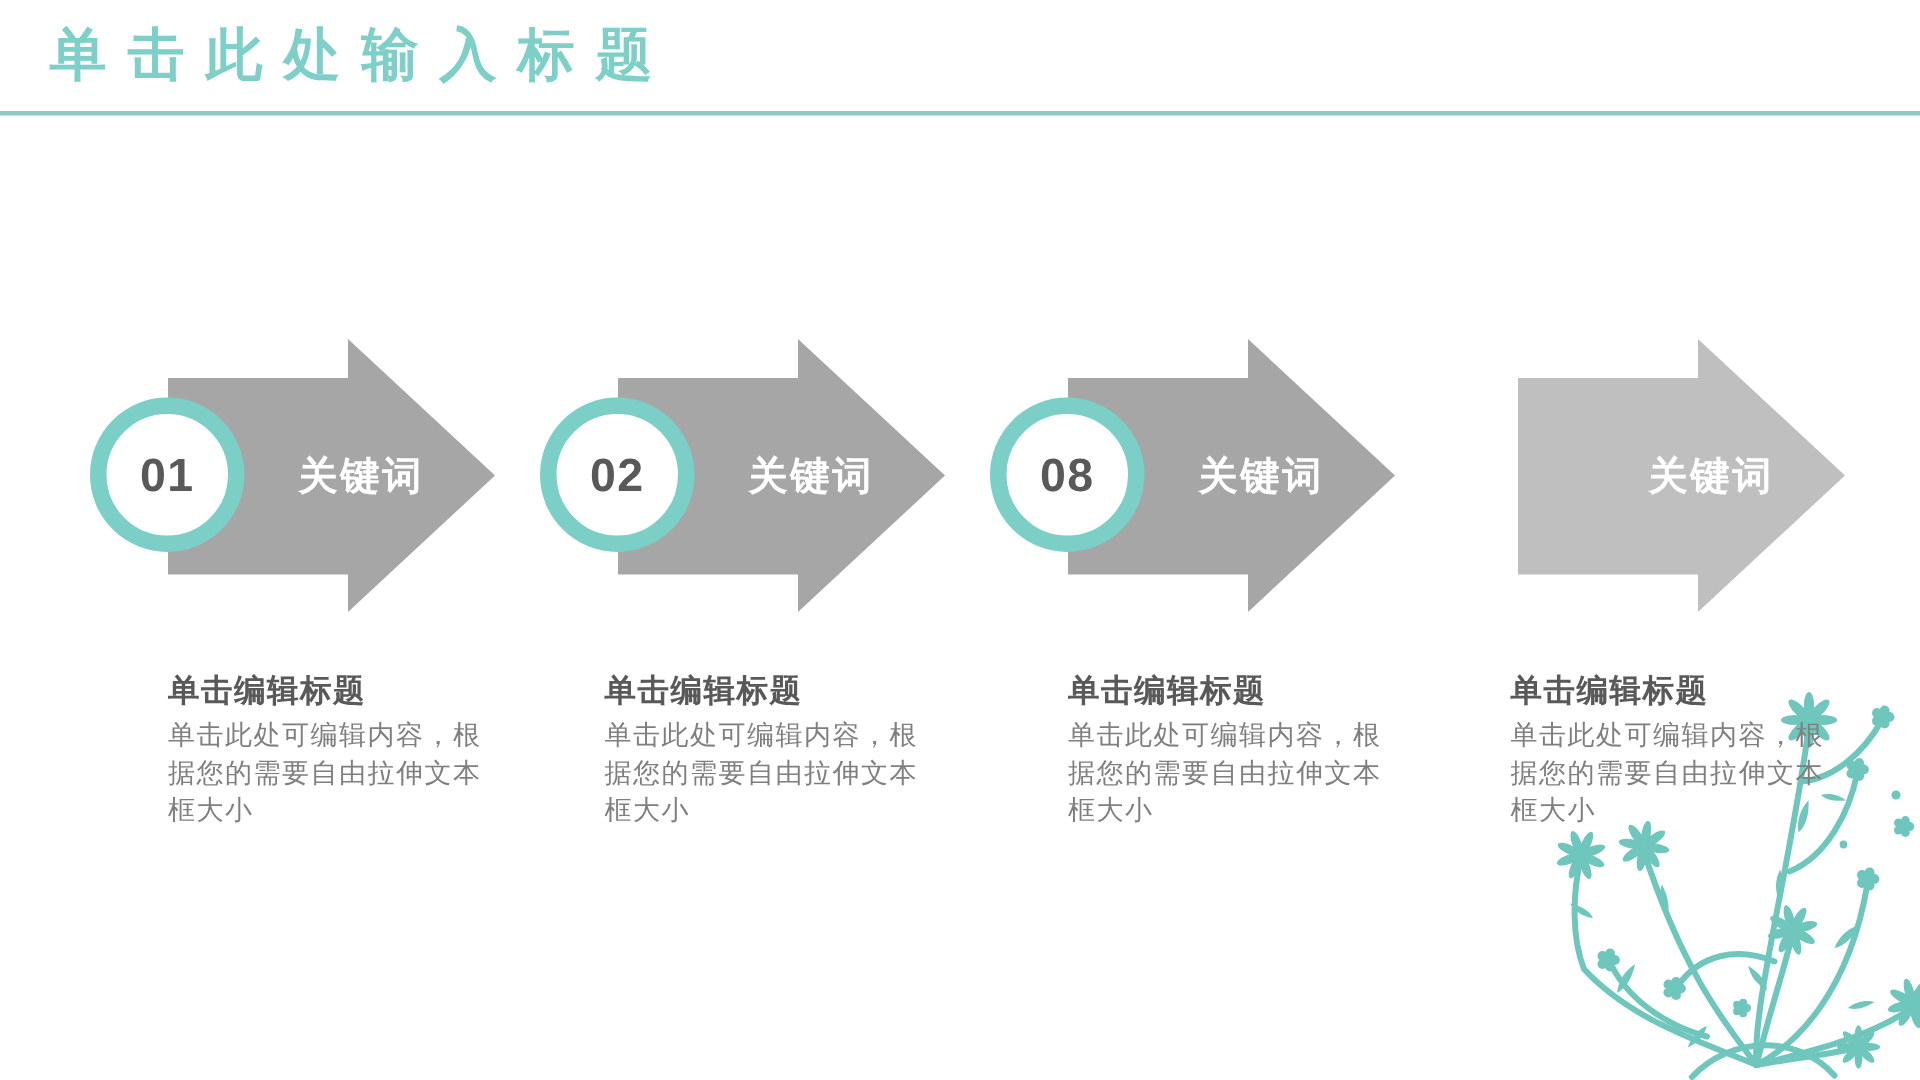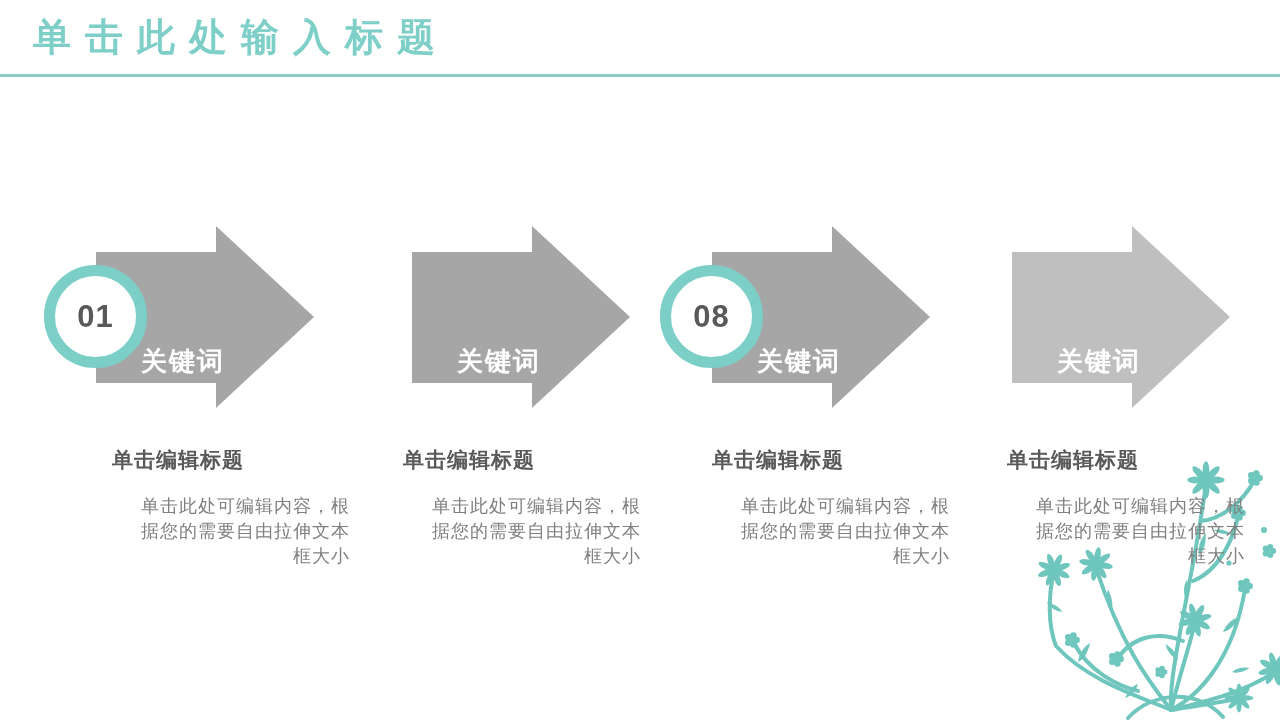--- a/index.html
+++ b/index.html
@@ -14,21 +14,21 @@
     font-size: 38px; font-weight: bold; color: #7DCFC7;
     letter-spacing: 14px; line-height: 1.1; white-space: nowrap;
   }
   .title-divider {
     position: absolute; left: 0; top: 74px; width: 1280px; height: 3px;
     background: #8CCAC4;
   }
 
   
   .step { position: absolute; top: 0; width: 300px; height: 720px; z-index: 1; }
-  .step-0 { left: 44px; }  .step-1 { left: 360px; }
+  .step-0 { left: 60px; }  .step-1 { left: 360px; }
   .step-2 { left: 660px; } .step-3 { left: 960px; }
 
   .arrow-rect {
     position: absolute; left: 52px; top: 252px;
     width: 120px; height: 131px; background: #A6A6A6;
   }
   .arrow-head {
     position: absolute; left: 172px; top: 226px;
     width: 0; height: 0;
     border-top: 91px solid transparent;
@@ -42,35 +42,35 @@
     position: absolute; left: 0; top: 265px;
     width: 103px; height: 103px; border-radius: 50%;
     border: 11px solid #7BCFC7; background: #ffffff;
     display: flex; align-items: center; justify-content: center;
   }
   .badge span {
     font-size: 31px; font-weight: bold; color: #595959; letter-spacing: 1px;
   }
   .keyword {
     position: absolute; left: 97px; top: 300px; width: 126px;
-    text-align: left; font-size: 26px; font-weight: bold;
-    color: #ffffff; letter-spacing: 2px; line-height: 34px; white-space: nowrap; margin-top: 44px;
+    text-align: right; font-size: 26px; font-weight: bold;
+    color: #ffffff; letter-spacing: 2px; line-height: 34px; white-space: nowrap;
   }
 
   
   .caption { position: absolute; top: 446px; width: 238px; z-index: 2; }
   .cap-0 { left: 112px; } .cap-1 { left: 403px; }
   .cap-2 { left: 712px; } .cap-3 { left: 1007px; }
   .caption h3 {
     font-size: 21px; font-weight: bold; color: #595959;
-    letter-spacing: 1px; margin-bottom: 20px; white-space: nowrap;
+    letter-spacing: 1px; margin-bottom: 4px; white-space: nowrap;
   }
   .caption p {
     font-size: 18px; color: #7F7F7F; line-height: 25px;
-    letter-spacing: 1px; white-space: pre-line; text-align: right;
+    letter-spacing: 1px; white-space: pre-line;
   }
 
   
   .flower {
     position: absolute; left: 1018px; top: 460px; width: 262px; height: 260px;
     z-index: 0; color: #6EC6BD;
   }
 </style>
 </head>
 <body>
@@ -85,20 +85,23 @@
     <div class="arrow-head"></div>
     <div class="badge">
       <span>01</span>
     </div>
     <div class="keyword">关键词</div>
   </div>
 
   <div class="step step-1">
     <div class="arrow-rect"></div>
     <div class="arrow-head"></div>
+    <div class="badge">
+      <span>02</span>
+    </div>
     <div class="keyword">关键词</div>
   </div>
 
   <div class="step step-2">
     <div class="arrow-rect"></div>
     <div class="arrow-head"></div>
     <div class="badge">
       <span>08</span>
     </div>
     <div class="keyword">关键词</div>

